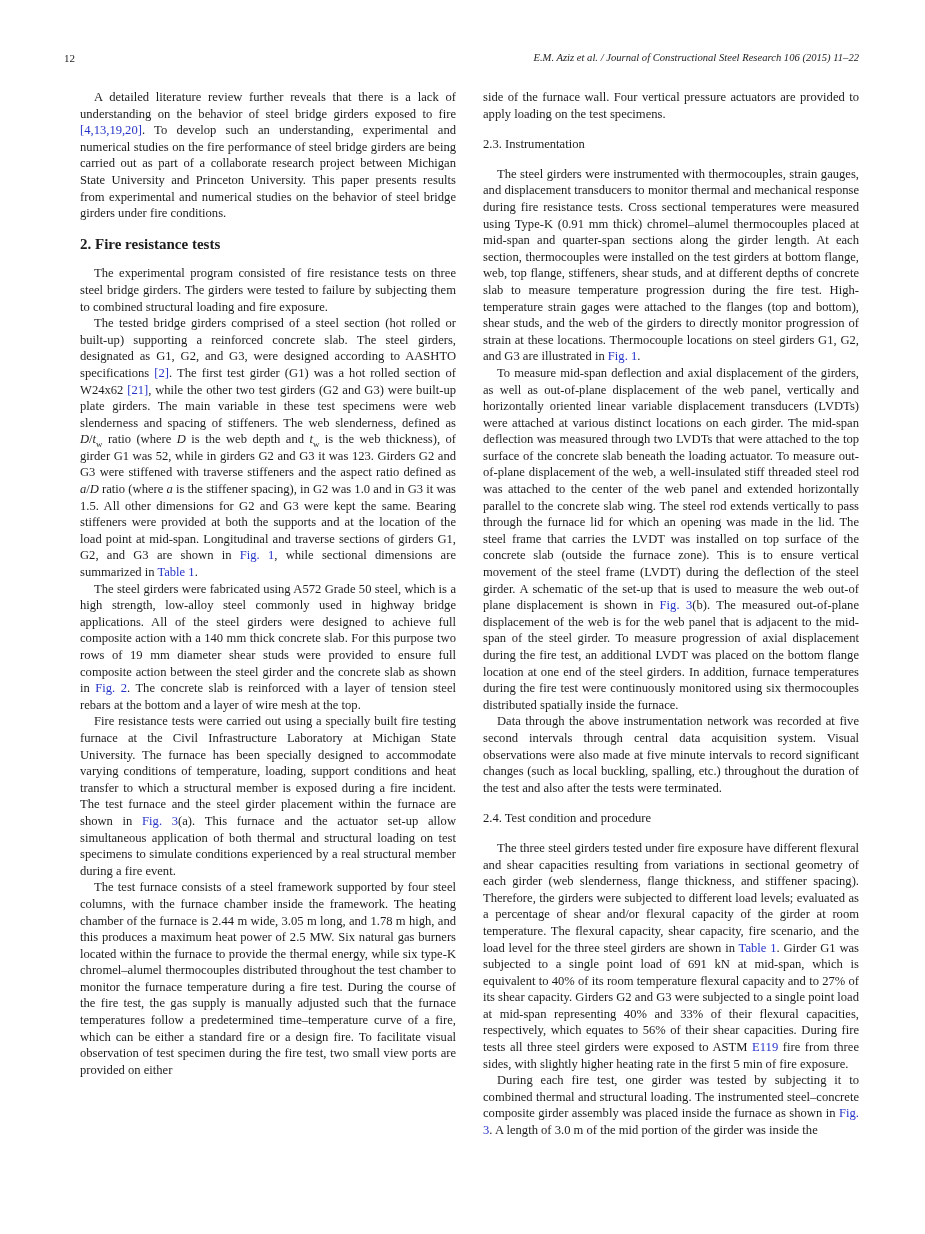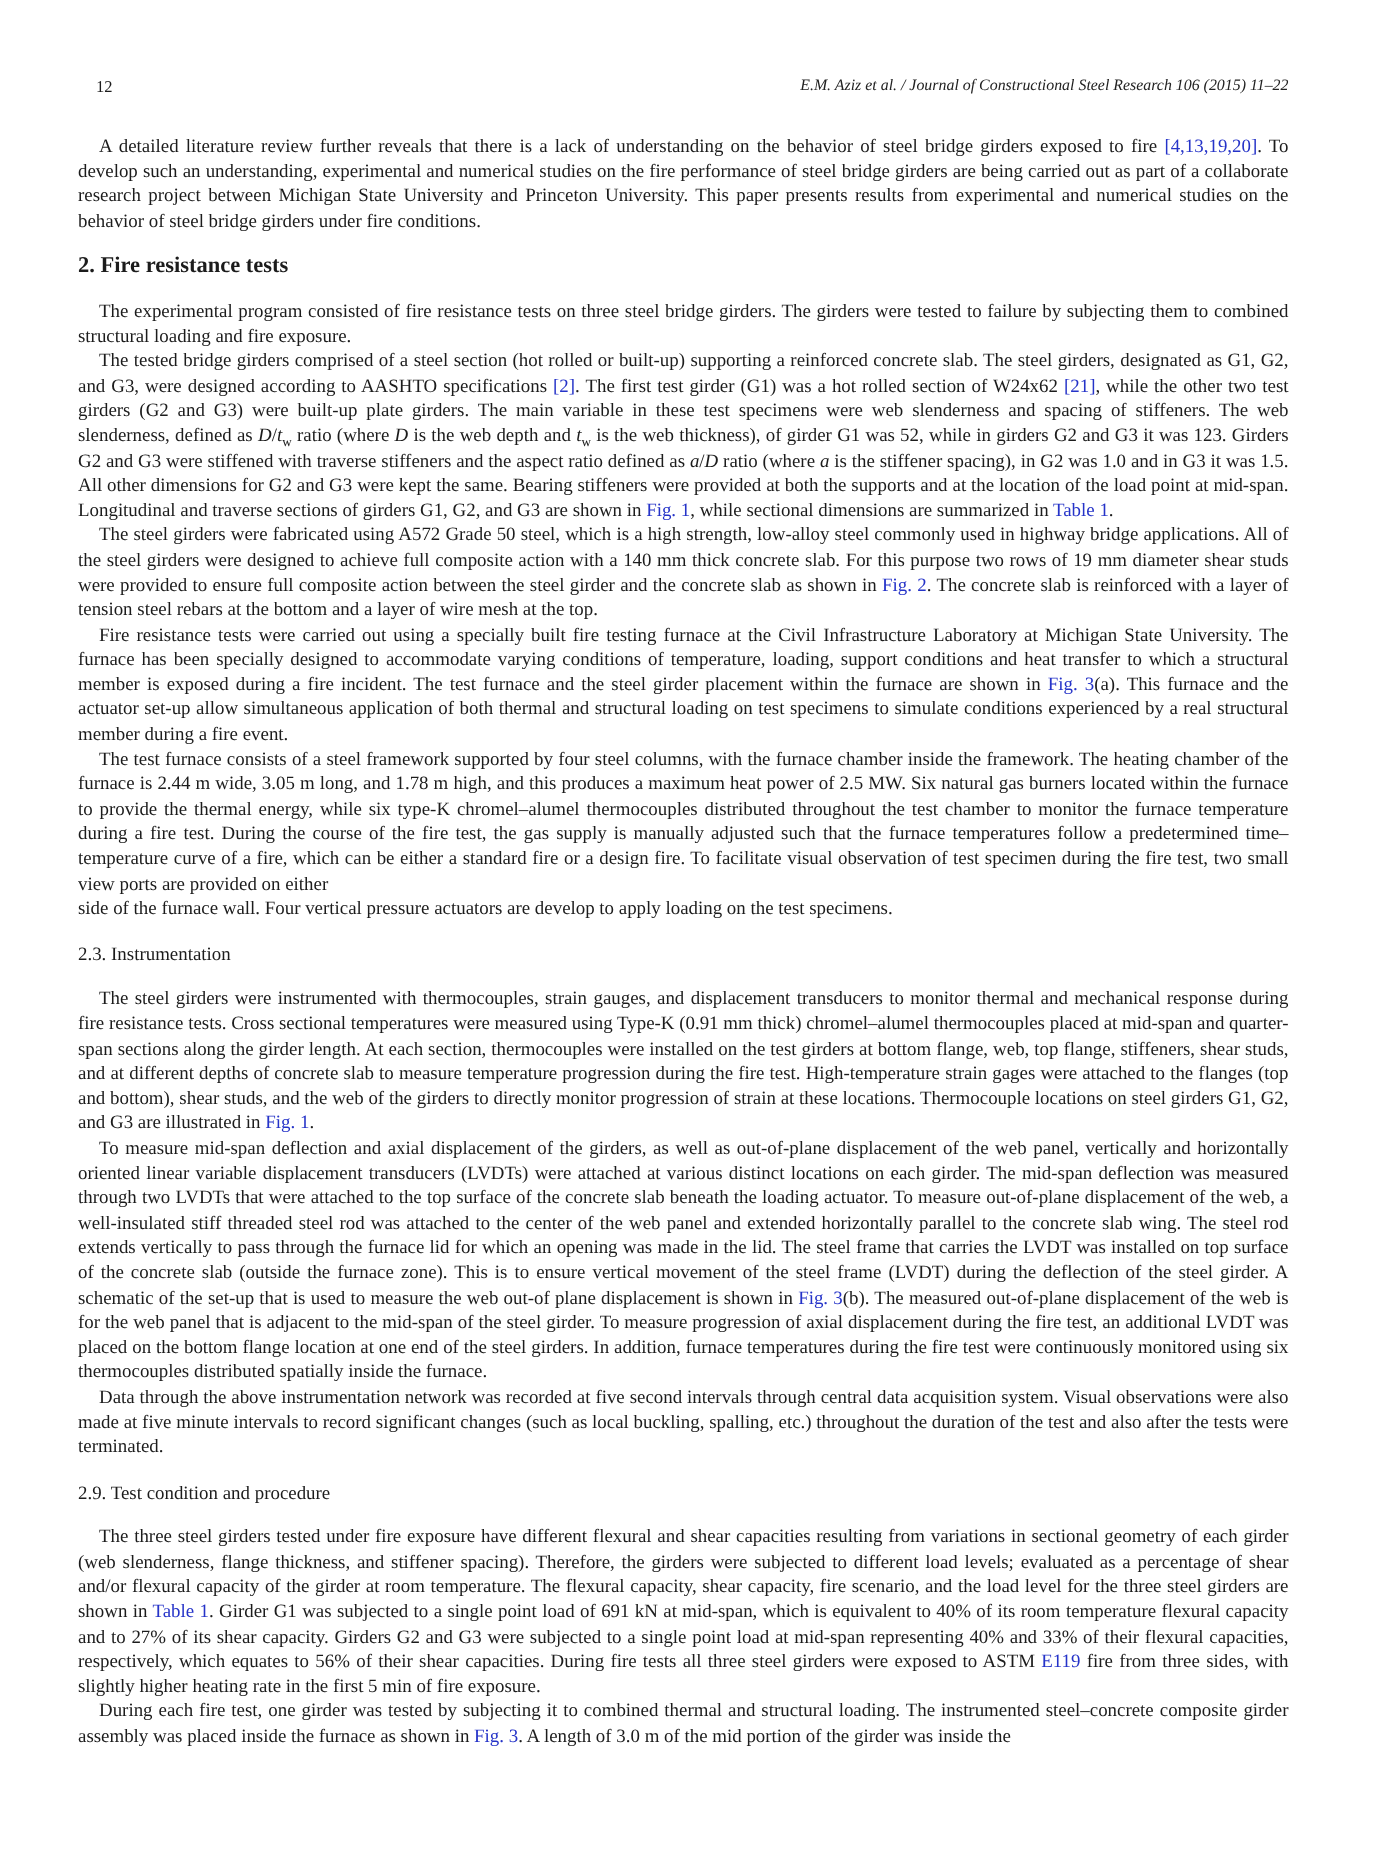--- a/index.html
+++ b/index.html
@@ -30,22 +30,23 @@
     color: #1c1c1c;
   }
   .running-head {
     display: block;
     text-align: right;
     font-style: italic;
     color: #222222;
   }
   .columns {
     display: grid;
-    grid-template-columns: 1fr;
+    grid-template-columns: 1fr 1fr;
     column-gap: 27px;
+    margin-left: 28px;
   }
   .col {
     font-size: 12.6px;
     line-height: 16.6px;
     text-align: justify;
   }
   .col p {
     margin: 0;
     text-indent: 14px;
   }
@@ -85,24 +86,24 @@
       <p>A detailed literature review further reveals that there is a lack of understanding on the behavior of steel bridge girders exposed to fire <a>[4,13,19,20]</a>. To develop such an understanding, experimental and numerical studies on the fire performance of steel bridge girders are being carried out as part of a collaborate research project between Michigan State University and Princeton University. This paper presents results from experimental and numerical studies on the behavior of steel bridge girders under fire conditions.</p>
       <h2>2. Fire resistance tests</h2>
       <p>The experimental program consisted of fire resistance tests on three steel bridge girders. The girders were tested to failure by subjecting them to combined structural loading and fire exposure.</p>
       <p>The tested bridge girders comprised of a steel section (hot rolled or built-up) supporting a reinforced concrete slab. The steel girders, designated as G1, G2, and G3, were designed according to AASHTO specifications <a>[2]</a>. The first test girder (G1) was a hot rolled section of W24x62 <a>[21]</a>, while the other two test girders (G2 and G3) were built-up plate girders. The main variable in these test specimens were web slenderness and spacing of stiffeners. The web slenderness, defined as <i>D</i>/<i>t</i><sub>w</sub> ratio (where <i>D</i> is the web depth and <i>t</i><sub>w</sub> is the web thickness), of girder G1 was 52, while in girders G2 and G3 it was 123. Girders G2 and G3 were stiffened with traverse stiffeners and the aspect ratio defined as <i>a</i>/<i>D</i> ratio (where <i>a</i> is the stiffener spacing), in G2 was 1.0 and in G3 it was 1.5. All other dimensions for G2 and G3 were kept the same. Bearing stiffeners were provided at both the supports and at the location of the load point at mid-span. Longitudinal and traverse sections of girders G1, G2, and G3 are shown in <a>Fig. 1</a>, while sectional dimensions are summarized in <a>Table 1</a>.</p>
       <p>The steel girders were fabricated using A572 Grade 50 steel, which is a high strength, low-alloy steel commonly used in highway bridge applications. All of the steel girders were designed to achieve full composite action with a 140 mm thick concrete slab. For this purpose two rows of 19 mm diameter shear studs were provided to ensure full composite action between the steel girder and the concrete slab as shown in <a>Fig. 2</a>. The concrete slab is reinforced with a layer of tension steel rebars at the bottom and a layer of wire mesh at the top.</p>
       <p>Fire resistance tests were carried out using a specially built fire testing furnace at the Civil Infrastructure Laboratory at Michigan State University. The furnace has been specially designed to accommodate varying conditions of temperature, loading, support conditions and heat transfer to which a structural member is exposed during a fire incident. The test furnace and the steel girder placement within the furnace are shown in <a>Fig. 3</a>(a). This furnace and the actuator set-up allow simultaneous application of both thermal and structural loading on test specimens to simulate conditions experienced by a real structural member during a fire event.</p>
       <p>The test furnace consists of a steel framework supported by four steel columns, with the furnace chamber inside the framework. The heating chamber of the furnace is 2.44 m wide, 3.05 m long, and 1.78 m high, and this produces a maximum heat power of 2.5 MW. Six natural gas burners located within the furnace to provide the thermal energy, while six type-K chromel–alumel thermocouples distributed throughout the test chamber to monitor the furnace temperature during a fire test. During the course of the fire test, the gas supply is manually adjusted such that the furnace temperatures follow a predetermined time–temperature curve of a fire, which can be either a standard fire or a design fire. To facilitate visual observation of test specimen during the fire test, two small view ports are provided on either</p>
     </div>
 
     <div class="col">
-      <p class="no-indent">side of the furnace wall. Four vertical pressure actuators are develop to apply loading on the test specimens.</p>
+      <p class="no-indent">side of the furnace wall. Four vertical pressure actuators are provided to apply loading on the test specimens.</p>
       <h3>2.3. Instrumentation</h3>
       <p>The steel girders were instrumented with thermocouples, strain gauges, and displacement transducers to monitor thermal and mechanical response during fire resistance tests. Cross sectional temperatures were measured using Type-K (0.91 mm thick) chromel–alumel thermocouples placed at mid-span and quarter-span sections along the girder length. At each section, thermocouples were installed on the test girders at bottom flange, web, top flange, stiffeners, shear studs, and at different depths of concrete slab to measure temperature progression during the fire test. High-temperature strain gages were attached to the flanges (top and bottom), shear studs, and the web of the girders to directly monitor progression of strain at these locations. Thermocouple locations on steel girders G1, G2, and G3 are illustrated in <a>Fig. 1</a>.</p>
       <p>To measure mid-span deflection and axial displacement of the girders, as well as out-of-plane displacement of the web panel, vertically and horizontally oriented linear variable displacement transducers (LVDTs) were attached at various distinct locations on each girder. The mid-span deflection was measured through two LVDTs that were attached to the top surface of the concrete slab beneath the loading actuator. To measure out-of-plane displacement of the web, a well-insulated stiff threaded steel rod was attached to the center of the web panel and extended horizontally parallel to the concrete slab wing. The steel rod extends vertically to pass through the furnace lid for which an opening was made in the lid. The steel frame that carries the LVDT was installed on top surface of the concrete slab (outside the furnace zone). This is to ensure vertical movement of the steel frame (LVDT) during the deflection of the steel girder. A schematic of the set-up that is used to measure the web out-of plane displacement is shown in <a>Fig. 3</a>(b). The measured out-of-plane displacement of the web is for the web panel that is adjacent to the mid-span of the steel girder. To measure progression of axial displacement during the fire test, an additional LVDT was placed on the bottom flange location at one end of the steel girders. In addition, furnace temperatures during the fire test were continuously monitored using six thermocouples distributed spatially inside the furnace.</p>
       <p>Data through the above instrumentation network was recorded at five second intervals through central data acquisition system. Visual observations were also made at five minute intervals to record significant changes (such as local buckling, spalling, etc.) throughout the duration of the test and also after the tests were terminated.</p>
-      <h3>2.9. Test condition and procedure</h3>
+      <h3>2.4. Test condition and procedure</h3>
       <p>The three steel girders tested under fire exposure have different flexural and shear capacities resulting from variations in sectional geometry of each girder (web slenderness, flange thickness, and stiffener spacing). Therefore, the girders were subjected to different load levels; evaluated as a percentage of shear and/or flexural capacity of the girder at room temperature. The flexural capacity, shear capacity, fire scenario, and the load level for the three steel girders are shown in <a>Table 1</a>. Girder G1 was subjected to a single point load of 691 kN at mid-span, which is equivalent to 40% of its room temperature flexural capacity and to 27% of its shear capacity. Girders G2 and G3 were subjected to a single point load at mid-span representing 40% and 33% of their flexural capacities, respectively, which equates to 56% of their shear capacities. During fire tests all three steel girders were exposed to ASTM <a>E119</a> fire from three sides, with slightly higher heating rate in the first 5 min of fire exposure.</p>
       <p>During each fire test, one girder was tested by subjecting it to combined thermal and structural loading. The instrumented steel–concrete composite girder assembly was placed inside the furnace as shown in <a>Fig. 3</a>. A length of 3.0 m of the mid portion of the girder was inside the</p>
     </div>
 
   </div>
 </div>
 
 </body></html>

